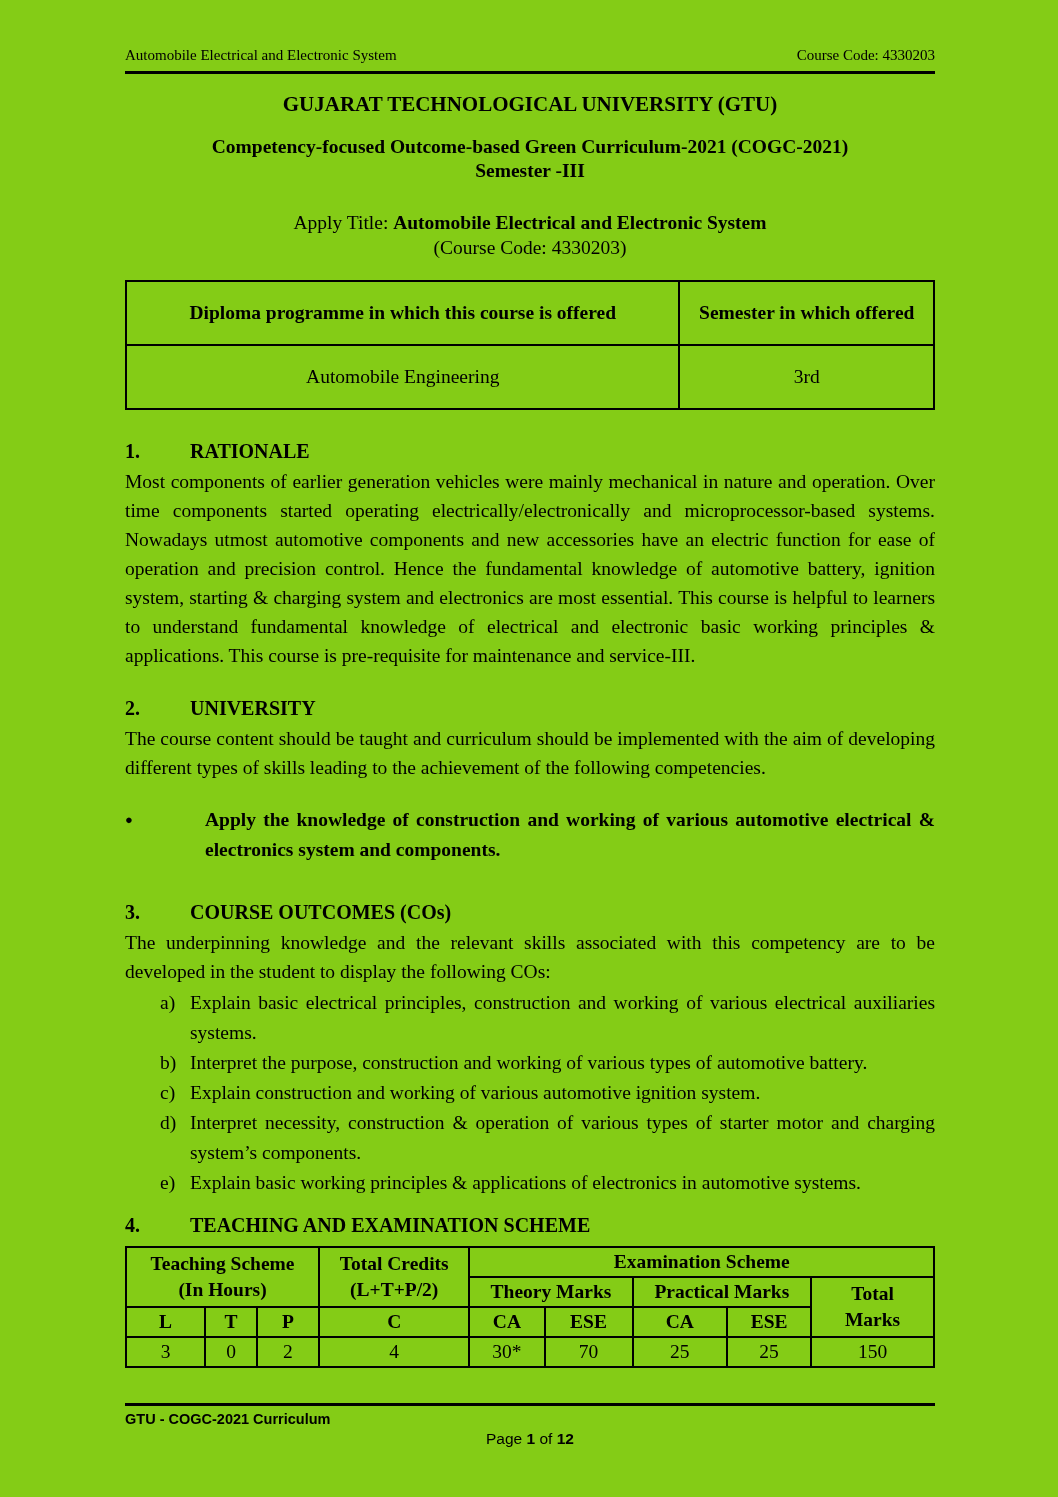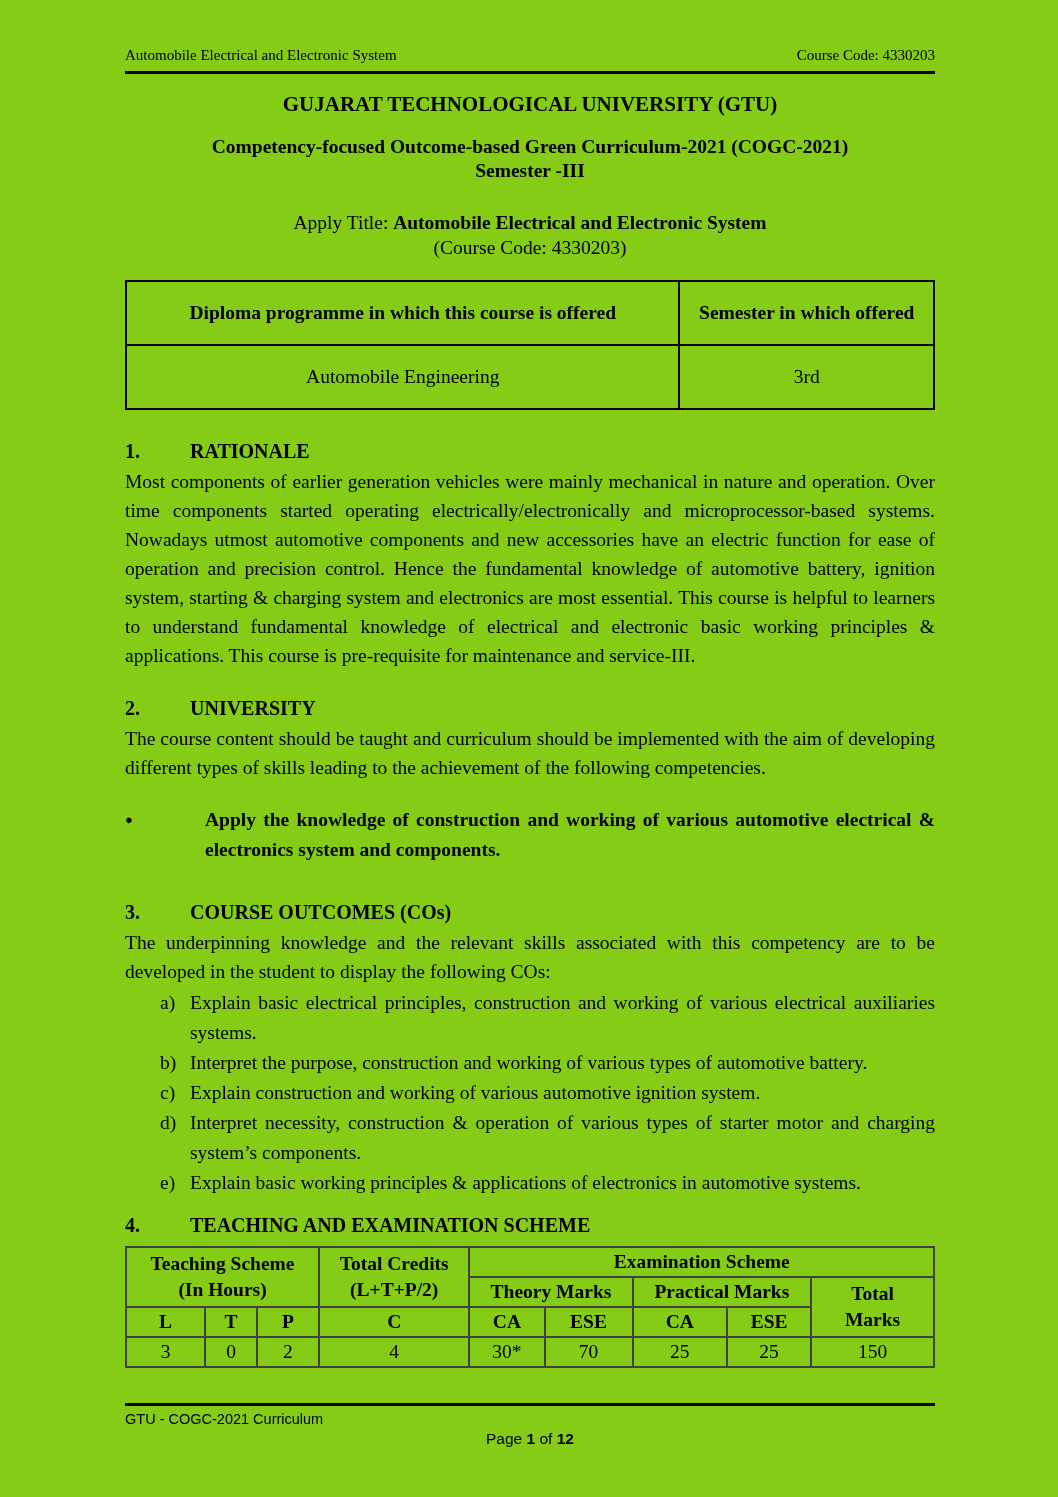--- a/index.html
+++ b/index.html
@@ -122,41 +122,42 @@
   }
   .co-text { flex: 1; text-align: justify; }
   
   .scheme-table {
     margin-top: 8px;
     width: 100%;
     font-size: 19.5px;
     table-layout: fixed;
   }
   .scheme-table th, .scheme-table td {
-    border: 2px solid #404040;
+    border: 2px solid #000000;
     text-align: center;
     vertical-align: middle;
     padding: 1px 2px;
     line-height: 26px;
   }
   .scheme-table th { font-weight: bold; }
   .scheme-table td { font-weight: normal; }
   
   .doc-footer {
     position: absolute;
     left: 125px;
     top: 1403px;
     width: 810px;
     font-family: "Liberation Sans", "DejaVu Sans", sans-serif;
   }
   .footer-rule { height: 3px; background: #000; }
   .footer-name {
     margin-top: 5px;
     font-size: 14.5px;
     text-align: left;
+    font-weight: bold;
   }
   .footer-page {
     margin-top: 3px;
     font-size: 15.5px;
     text-align: center;
   }
   b, strong { font-weight: bold; }
 </style>
 </head>
 <body>

